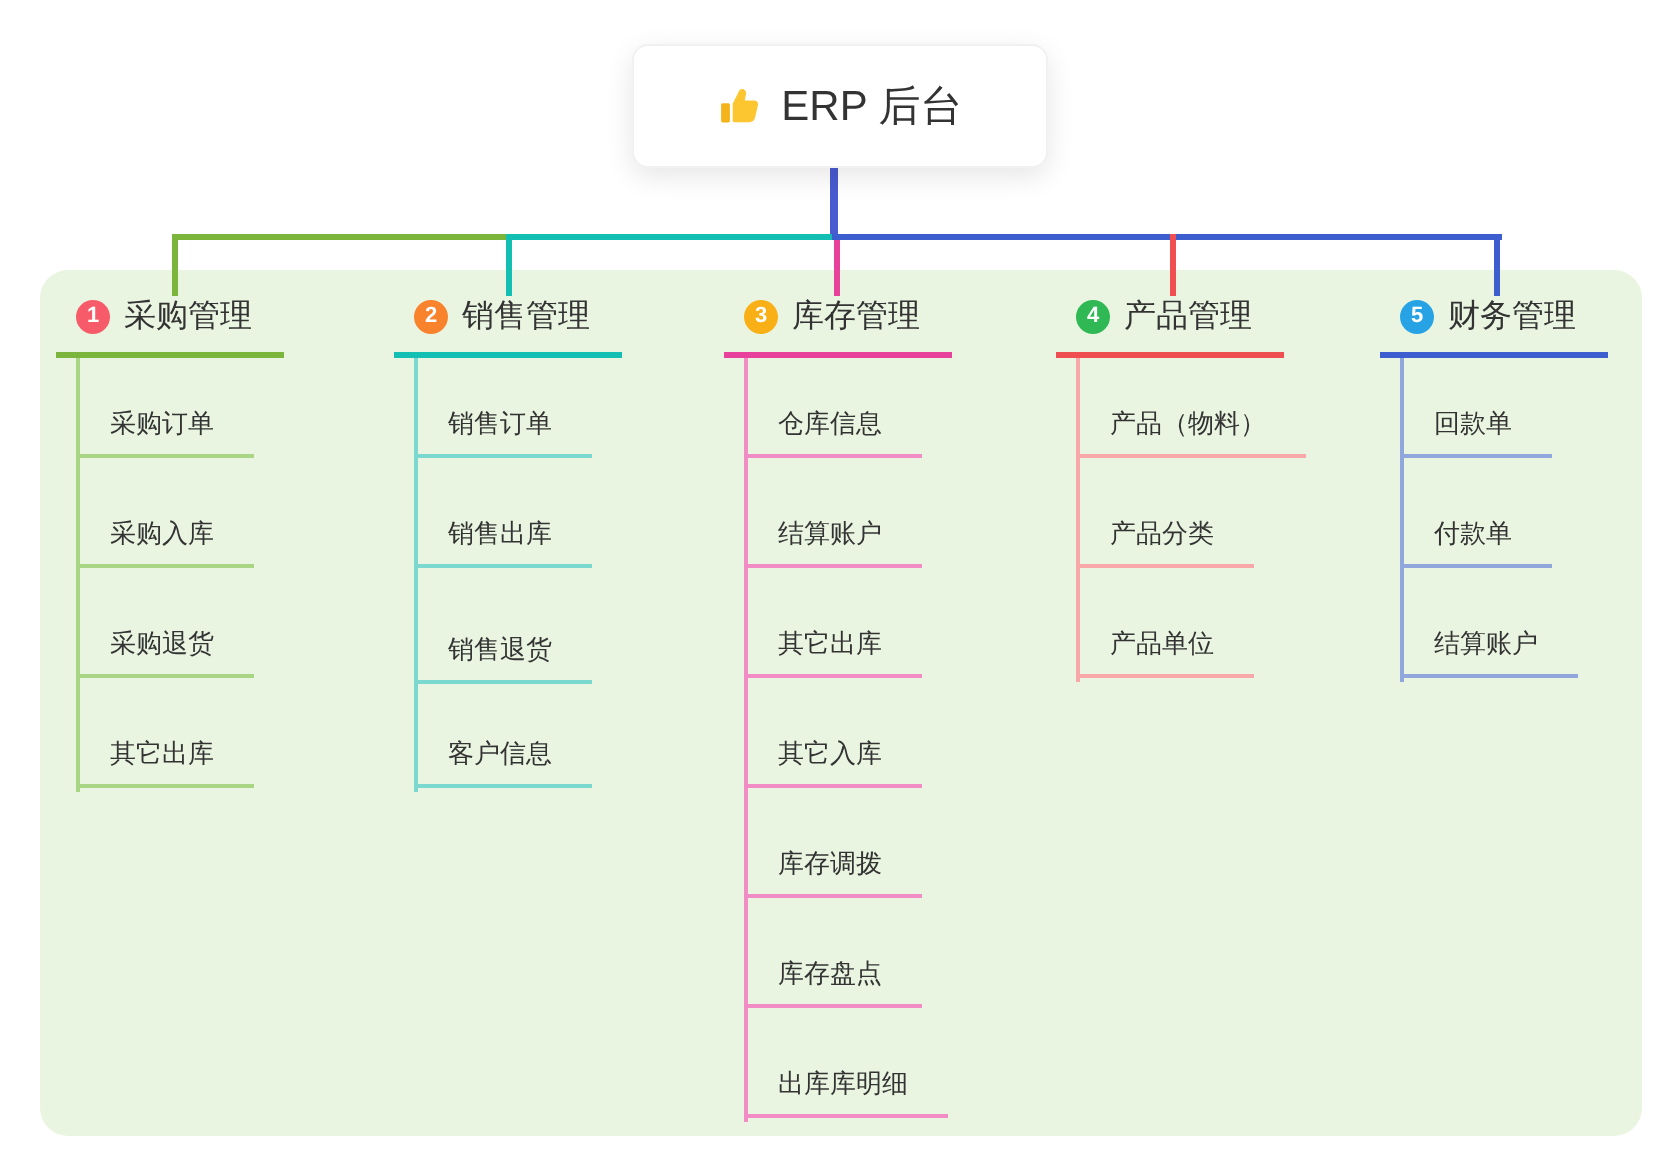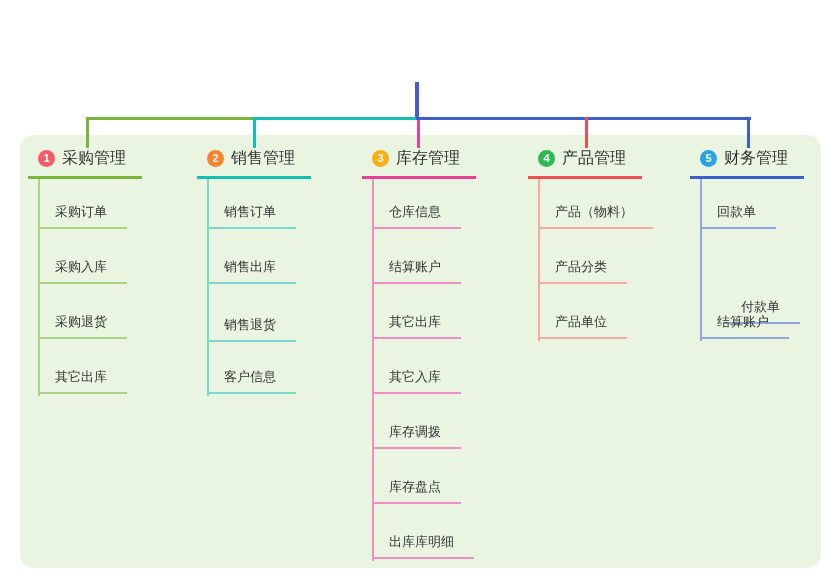--- a/index.html
+++ b/index.html
@@ -35,20 +35,29 @@
     position:absolute;padding:2px 20px 6px 17px;
     font-size:13px;line-height:18px;color:#333;white-space:nowrap;z-index:3;
   }
 </style>
 </head>
 <body>
 
 <div id="canvas">
   <div class="panel"></div>
 
+  <div class="root-card">
+    <span class="ticon">
+      <svg width="22" height="22" viewBox="0 0 24 24" aria-hidden="true">
+        <path fill="#f5b31a" d="M2.5 10.5h3.2c.4 0 .8.4.8.8v8.9c0 .4-.4.8-.8.8H2.5c-.4 0-.8-.4-.8-.8v-8.9c0-.4.4-.8.8-.8z"></path>
+        <path fill="#fbc62f" d="M8 20.2V10.8l3.4-6.9c.5-1 1.7-1.4 2.7-.9.9.4 1.4 1.4 1.2 2.4L14.6 9h5.2c1.3 0 2.3 1.2 2 2.5l-1.6 6.9c-.3 1.4-1.5 2.4-3 2.4H9.2c-.7 0-1.2-.3-1.2-.6z"></path>
+      </svg>
+    </span>
+    <span>ERP 后台</span>
+  </div>
 
   <div id="connectors">
       <div class="line" style="left: 415px; top: 82px; width: 4px; height: 38px; background: rgb(74, 90, 208);"></div>
       <div class="line" style="left: 86px; top: 117px; width: 169px; height: 3px; background: rgb(124, 181, 59);"></div>
       <div class="line" style="left: 255px; top: 117px; width: 161px; height: 3px; background: rgb(19, 191, 178);"></div>
       <div class="line" style="left: 416px; top: 117px; width: 335px; height: 3px; background: rgb(61, 94, 207);"></div>
       <div class="line" style="left: 86px; top: 117px; width: 3px; height: 31px; background: rgb(124, 181, 59);"></div>
       <div class="line" style="left: 253px; top: 117px; width: 3px; height: 31px; background: rgb(19, 191, 178);"></div>
       <div class="line" style="left: 417px; top: 120px; width: 3px; height: 28px; background: rgb(232, 65, 156);"></div>
       <div class="line" style="left: 585px; top: 117px; width: 3px; height: 31px; background: rgb(240, 79, 81);"></div>
@@ -92,16 +101,16 @@
       <div class="line" style="left: 538px; top: 178px; width: 2px; height: 163px; background: rgb(248, 168, 168);"></div>
       <div class="child" style="left: 538px; top: 201px; border-bottom: 2px solid rgb(248, 168, 168);">产品（物料）</div>
       <div class="child" style="left: 538px; top: 256px; border-bottom: 2px solid rgb(248, 168, 168);">产品分类</div>
       <div class="child" style="left: 538px; top: 311px; border-bottom: 2px solid rgb(248, 168, 168);">产品单位</div>
       <div class="topic" style="left: 690px; top: 146px; border-bottom: 3px solid rgb(61, 94, 207);">
         <span class="badge" style="background: rgb(39, 163, 229);">5</span>
         <span>财务管理</span>
       </div>
       <div class="line" style="left: 700px; top: 178px; width: 2px; height: 163px; background: rgb(143, 167, 221);"></div>
       <div class="child" style="left: 700px; top: 201px; border-bottom: 2px solid rgb(143, 167, 221);">回款单</div>
-      <div class="child" style="left: 724px; top: 256px; border-bottom: 2px solid rgb(143, 167, 221); margin-top: 40px;">付款单</div>
+      <div class="child" style="left: 700px; top: 256px; border-bottom: 2px solid rgb(143, 167, 221);">付款单</div>
       <div class="child" style="left: 700px; top: 311px; border-bottom: 2px solid rgb(143, 167, 221);">结算账户</div>
     </div>
 </div>
 
 </body></html>

